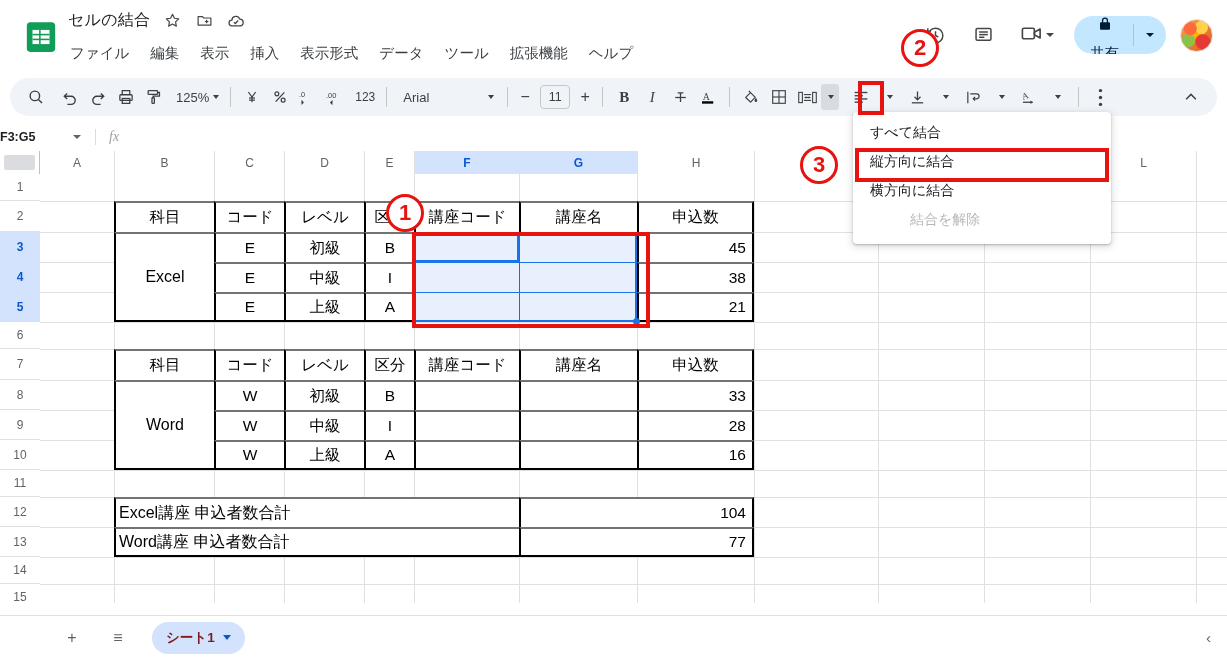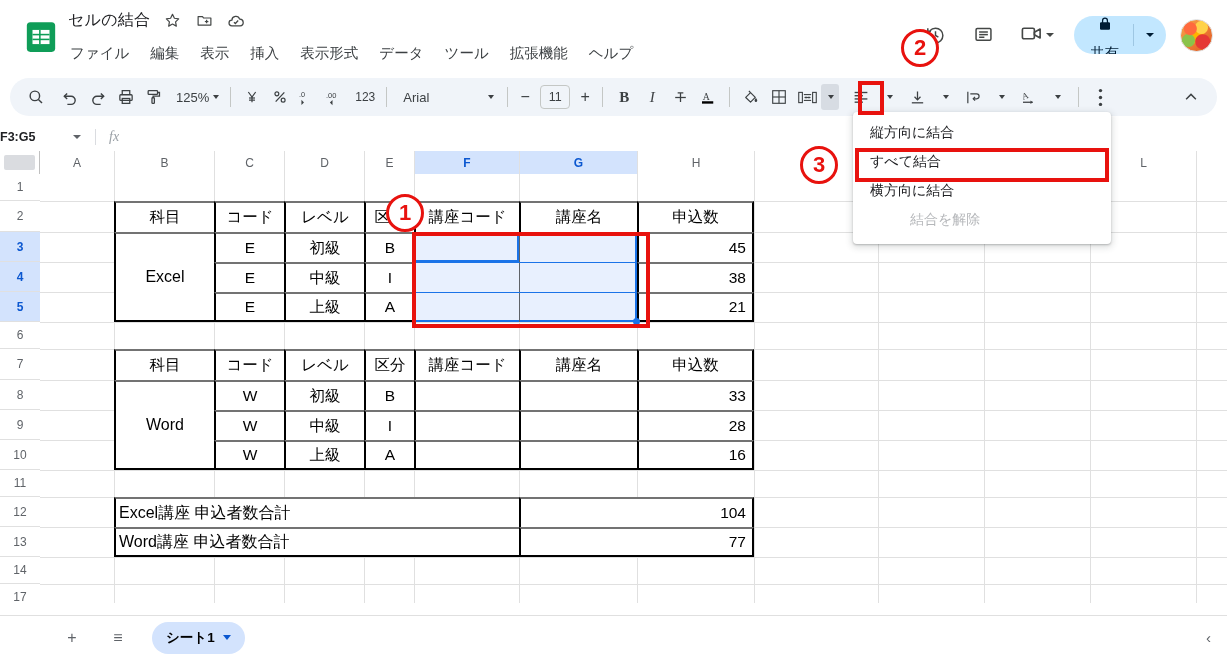--- a/index.html
+++ b/index.html
@@ -144,21 +144,21 @@
     position:absolute; z-index:70; width:38px; height:38px; border-radius:50%;
     border:3.5px solid #e8120e; background:#fff; color:#e8120e;
     display:flex; align-items:center; justify-content:center;
     font-size:22px; font-weight:bold; font-family:"Liberation Sans", sans-serif;
   }
 
   .sheetbar { position:absolute; left:0; top:615px; width:1227px; height:44px; background:#fff; border-top:1px solid #e0e0e0; display:flex; align-items:center; }
   .sb-btn { width:32px; height:32px; border-radius:50%; display:flex; align-items:center; justify-content:center; color:#5f6368; cursor:pointer; }
   .sheet-tab {
     display:flex; align-items:center; gap:8px; height:32px; padding:0 14px;
-    background:#d3e3fd; color:#000000; border-radius:16px; font-size:13.5px; font-weight:bold; cursor:pointer; white-space:nowrap;
+    background:#d3e3fd; color:#7f1d1d; border-radius:16px; font-size:13.5px; font-weight:bold; cursor:pointer; white-space:nowrap;
   }
   .sheet-caret { width:0; height:0; border-left:4px solid transparent; border-right:4px solid transparent; border-top:5px solid #0b57d0; }
   .sb-right { margin-left:auto; margin-right:16px; color:#5f6368; cursor:pointer; font-size:15px; }
 </style>
 </head>
 <body>
 
 <div class="app">
 
   <div class="header">
@@ -475,21 +475,21 @@
       <div class="rh sel" style="top:118px; height:30px;">5</div>
       <div class="rh" style="top:148px; height:27px;">6</div>
       <div class="rh" style="top:175px; height:31px;">7</div>
       <div class="rh" style="top:206px; height:30px;">8</div>
       <div class="rh" style="top:236px; height:30px;">9</div>
       <div class="rh" style="top:266px; height:30px;">10</div>
       <div class="rh" style="top:296px; height:27px;">11</div>
       <div class="rh" style="top:323px; height:30px;">12</div>
       <div class="rh" style="top:353px; height:30px;">13</div>
       <div class="rh" style="top:383px; height:27px;">14</div>
-      <div class="rh" style="top:410px; height:27px;">17</div>
+      <div class="rh" style="top:410px; height:27px;">15</div>
     </div>
 
     <div class="cells">
 
       <div class="gl-v" style="left:74px;  height:429px;"></div>
       <div class="gl-v" style="left:174px; height:429px;"></div>
       <div class="gl-v" style="left:244px; height:429px;"></div>
       <div class="gl-v" style="left:324px; height:429px;"></div>
       <div class="gl-v" style="left:374px; height:429px;"></div>
       <div class="gl-v" style="left:479px; height:429px;"></div>
@@ -580,22 +580,22 @@
 
       <div class="tcell l" style="left:74px;  top:323px; width:405px; height:30px; font-size:16px;">Excel講座 申込者数合計</div>
       <div class="tcell r rb" style="left:479px; top:323px; width:235px; height:30px;">104</div>
       <div class="tcell l bb" style="left:74px;  top:353px; width:405px; height:30px; font-size:16px;">Word講座 申込者数合計</div>
       <div class="tcell r rb bb" style="left:479px; top:353px; width:235px; height:30px;">77</div>
     </div>
 
   </div>
 
   <div class="merge-menu">
+    <div class="mi">すべて結合</div>
     <div class="mi">縦方向に結合</div>
-    <div class="mi">すべて結合</div>
     <div class="mi">横方向に結合</div>
     <div class="mi disabled">結合を解除</div>
   </div>
 
   <div class="anno-box" style="left:412px; top:232px; width:238px; height:96px;"></div>
   <div class="anno-box" style="left:858px; top:81px; width:26px; height:34px;"></div>
   <div class="anno-box" style="left:855px; top:148px; width:254px; height:34px;"></div>
 
   <div class="anno-num" style="left:386px; top:194px;">1</div>
   <div class="anno-num" style="left:901px; top:29px;">2</div>

